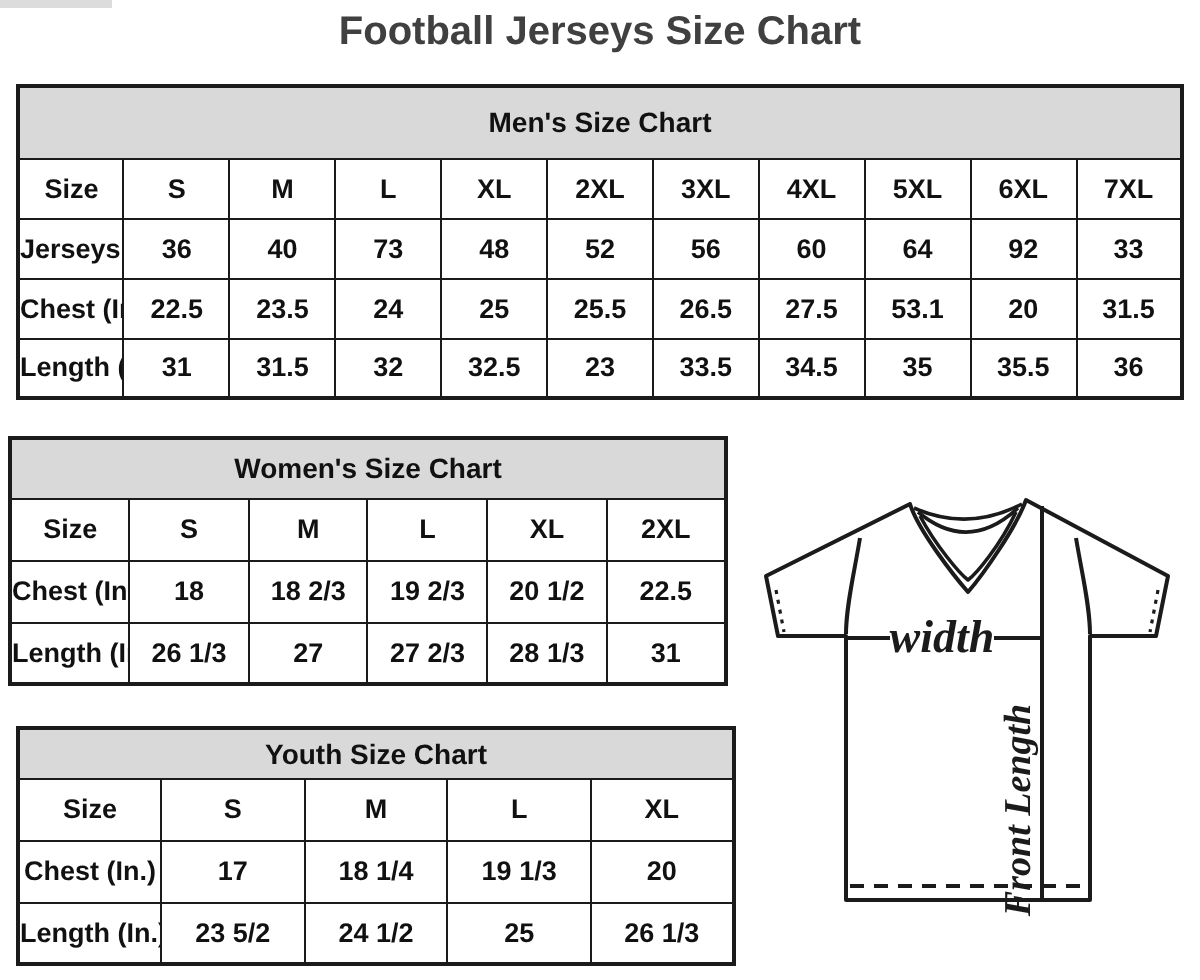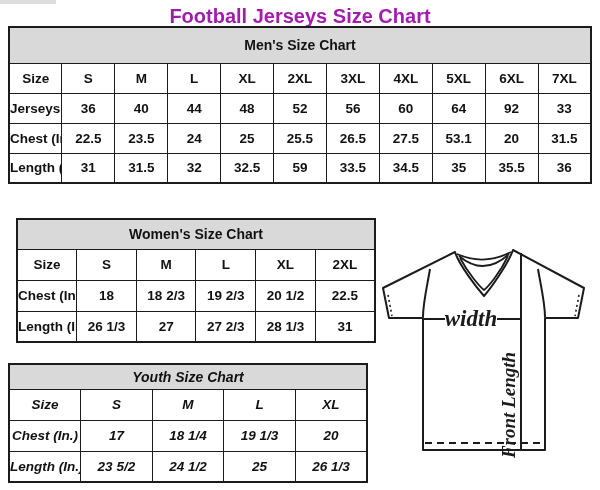--- a/index.html
+++ b/index.html
@@ -17,26 +17,26 @@
     font-family:"Liberation Sans","DejaVu Sans",sans-serif;
     color:var(--txt);
   }
   .corner-artifact{
     position:absolute;left:0;top:0;width:56px;height:4px;
     background:#dcdcdc;
   }
   .title{
     position:absolute;top:5px;left:0;width:600px;
     text-align:center;
-    font-size:20px;font-weight:bold;color:#a21caf;
+    font-size:20px;font-weight:bold;color:#404040;
   }
   .tbl{position:absolute;}
-  .tbl-mens{left:8px;top:26px;width:584px;}
-  .tbl-womens{left:16px;top:218px;width:360px;}
-  .tbl-youth{left:8px;top:363px;width:360px;font-style:italic;}
+  .tbl-mens{left:8px;top:42px;width:584px;}
+  .tbl-womens{left:4px;top:218px;width:360px;}
+  .tbl-youth{left:8px;top:363px;width:360px;}
   table{
     border-collapse:collapse;
     table-layout:fixed;
     width:100%;
     border:2px solid var(--bd);
   }
   th,td{
     border:1.5px solid var(--bd);
     text-align:center;
     vertical-align:middle;
@@ -95,21 +95,21 @@
             <td class="cell">3XL</td>
             <td class="cell">4XL</td>
             <td class="cell">5XL</td>
             <td class="cell">6XL</td>
             <td class="cell">7XL</td>
           </tr>
           <tr>
             <th class="rowhead">Jerseys Size</th>
             <td class="cell">36</td>
             <td class="cell">40</td>
-            <td class="cell">44</td>
+            <td class="cell">73</td>
             <td class="cell">48</td>
             <td class="cell">52</td>
             <td class="cell">56</td>
             <td class="cell">60</td>
             <td class="cell">64</td>
             <td class="cell">92</td>
             <td class="cell">33</td>
           </tr>
           <tr>
             <th class="rowhead">Chest (In.)</th>
@@ -123,21 +123,21 @@
             <td class="cell">53.1</td>
             <td class="cell">20</td>
             <td class="cell">31.5</td>
           </tr>
           <tr>
             <th class="rowhead">Length (In.)</th>
             <td class="cell">31</td>
             <td class="cell">31.5</td>
             <td class="cell">32</td>
             <td class="cell">32.5</td>
-            <td class="cell">59</td>
+            <td class="cell">23</td>
             <td class="cell">33.5</td>
             <td class="cell">34.5</td>
             <td class="cell">35</td>
             <td class="cell">35.5</td>
             <td class="cell">36</td>
           </tr>
         </tbody>
       </table>
     </div>
   <div class="tbl tbl-womens">

